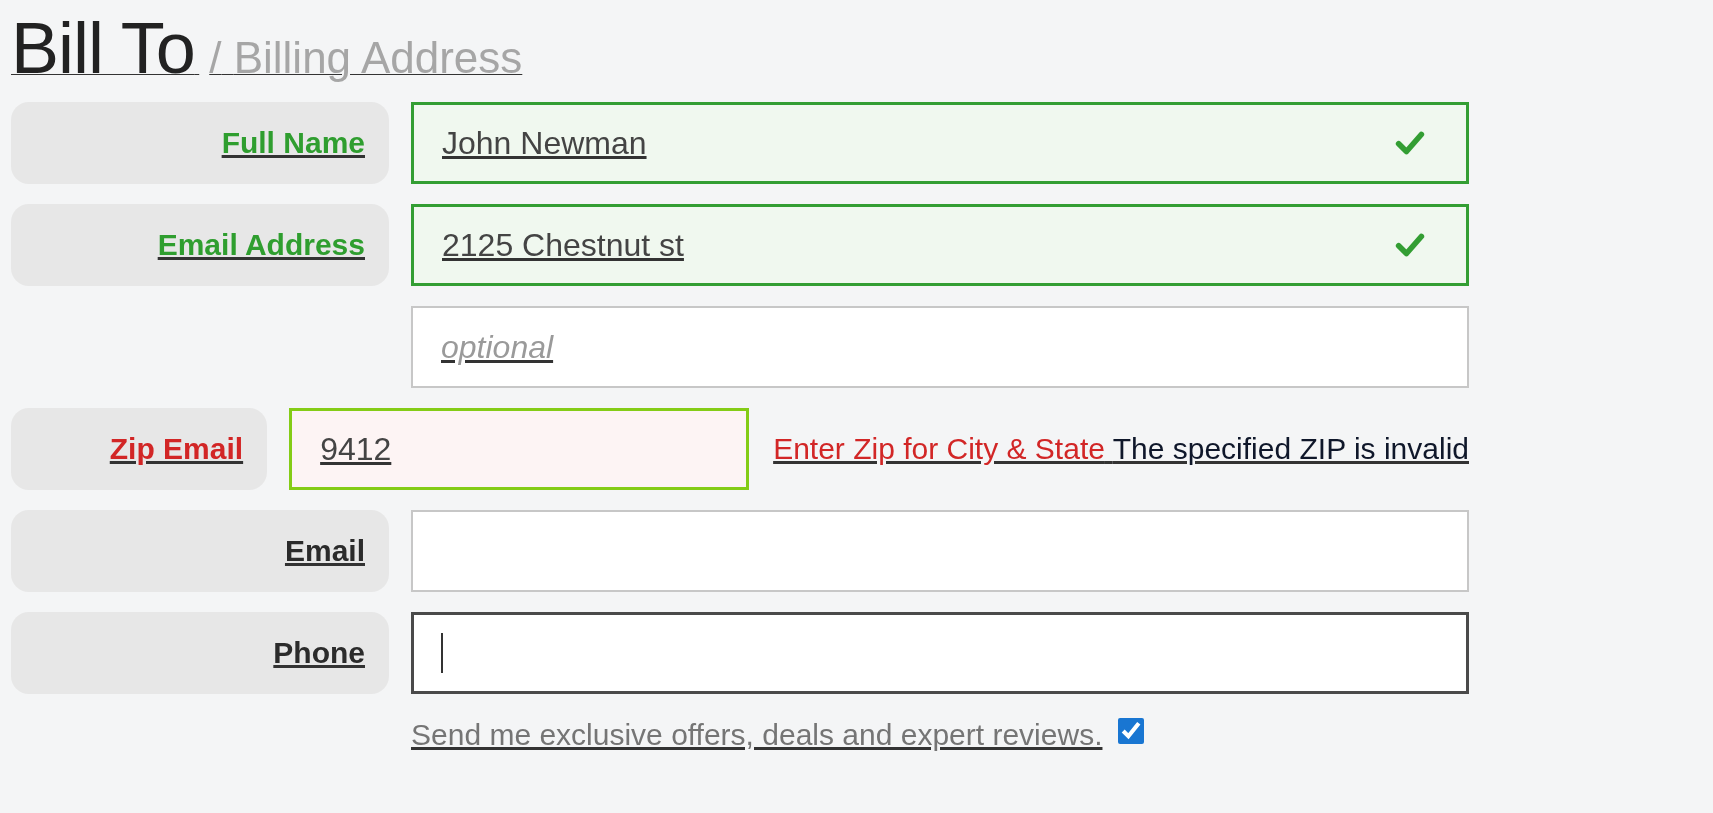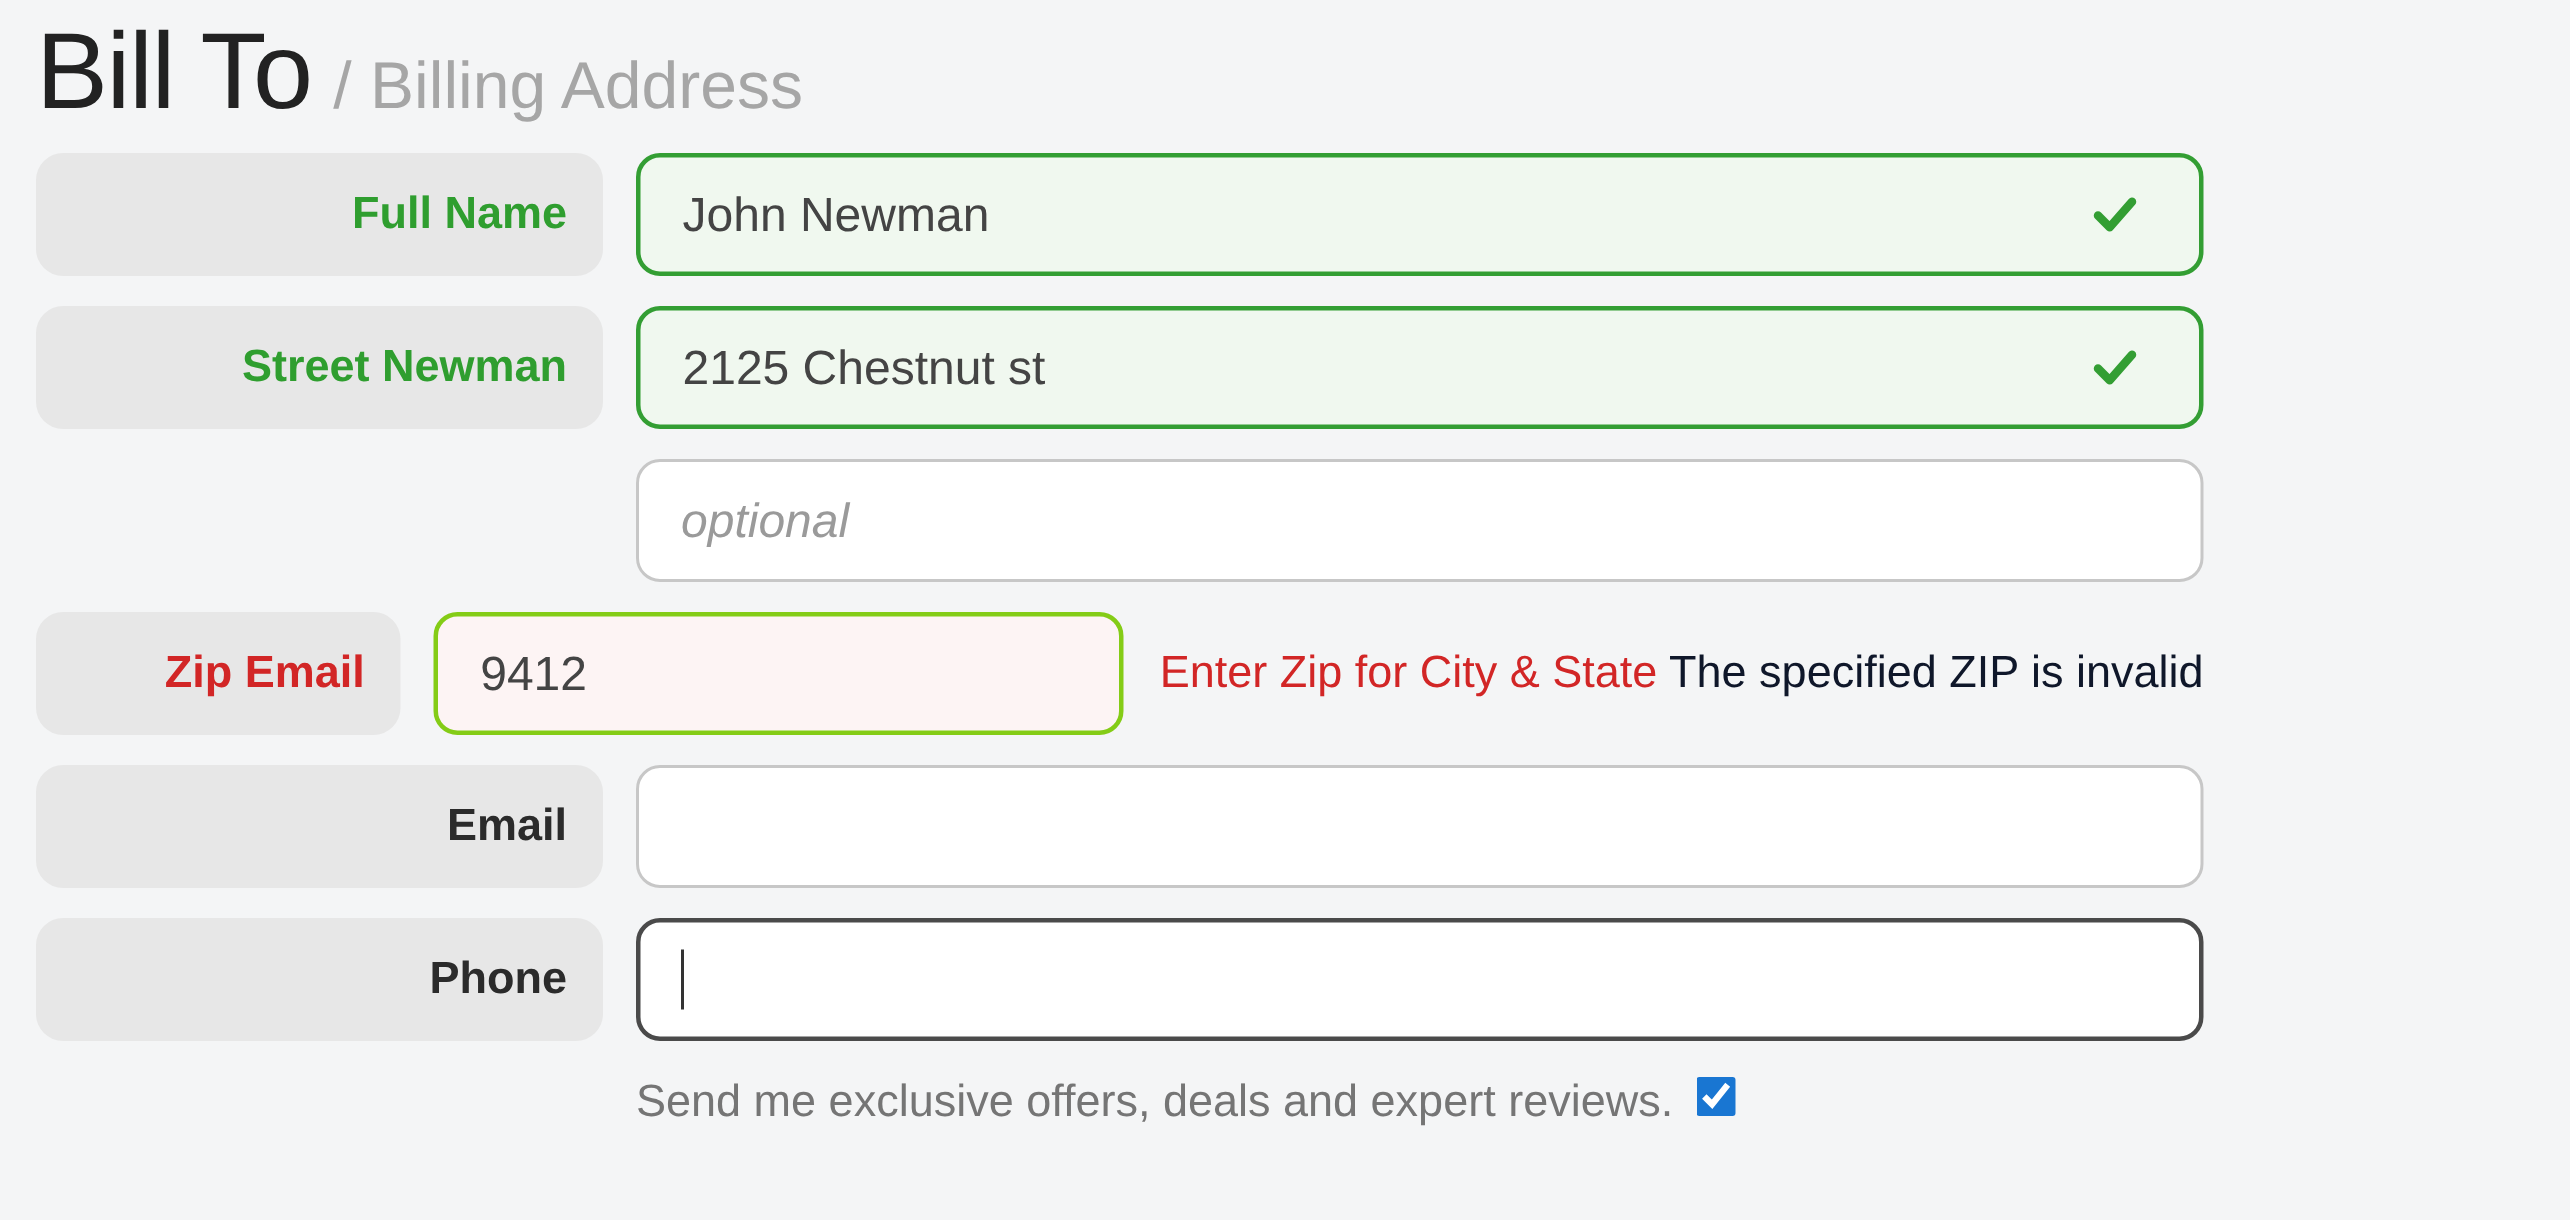--- a/index.html
+++ b/index.html
@@ -5,22 +5,23 @@
   * { box-sizing: border-box; margin: 0; padding: 0; }
   html, body {
     width: 1713px;
     height: 813px;
     background: #f4f5f6;
     font-family: "Segoe UI", "Helvetica Neue", Arial, sans-serif;
     color: #333;
     overflow: hidden;
   }
   .container {
-    padding: 12px 24px 0 24px;
+    padding: 12px 24px 0 11px;
     width: 1493px;
+    text-decoration: underline;
   }
   .heading {
     margin-bottom: 18px;
     line-height: 1.0;
   }
   .heading .primary {
     font-size: 72px;
     font-weight: 400;
     color: #222;
     letter-spacing: -1px;
@@ -69,21 +70,21 @@
     align-items: center;
     position: relative;
     gap: 24px;
   }
 
   .text-input {
     width: 100%;
     height: 82px;
     font-size: 32px;
     padding: 0 28px;
-    border-radius: 16px;
+    border-radius: 0;
     border: 2px solid #c7c7c7;
     background: #fff;
     color: #444;
     outline: none;
     font-family: inherit;
   }
   .text-input::placeholder {
     color: #9a9a9a;
     font-style: italic;
     font-weight: 400;
@@ -173,21 +174,21 @@
       <input type="text" class="text-input valid" value="John Newman" style="">
       <span class="valid-icon">
         <svg width="34" height="34" viewBox="0 0 24 24" fill="none">
           <path d="M4 12.5 L9.5 18 L20 6" stroke="#339e33" stroke-width="4" stroke-linecap="round" stroke-linejoin="round"></path>
         </svg>
       </span>
     </div>
   </div>
 
   <div class="row">
-    <div class="label-cell valid">Street Newman</div>
+    <div class="label-cell valid">Email Address</div>
     <div class="field-cell">
       <input type="text" class="text-input valid" value="2125 Chestnut st" style="">
       <span class="valid-icon">
         <svg width="34" height="34" viewBox="0 0 24 24" fill="none">
           <path d="M4 12.5 L9.5 18 L20 6" stroke="#339e33" stroke-width="4" stroke-linecap="round" stroke-linejoin="round"></path>
         </svg>
       </span>
     </div>
   </div>
 

